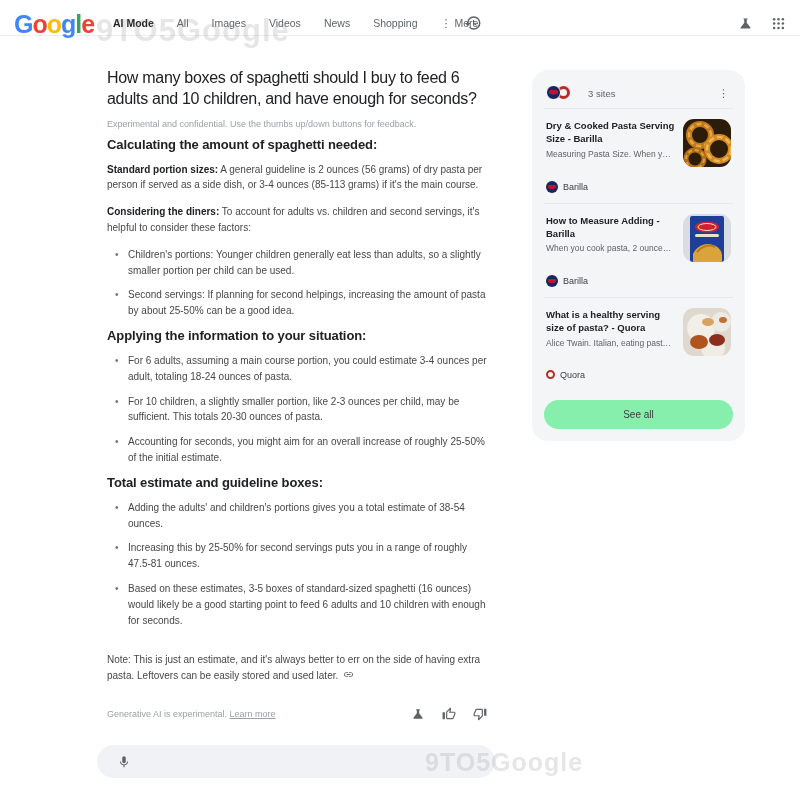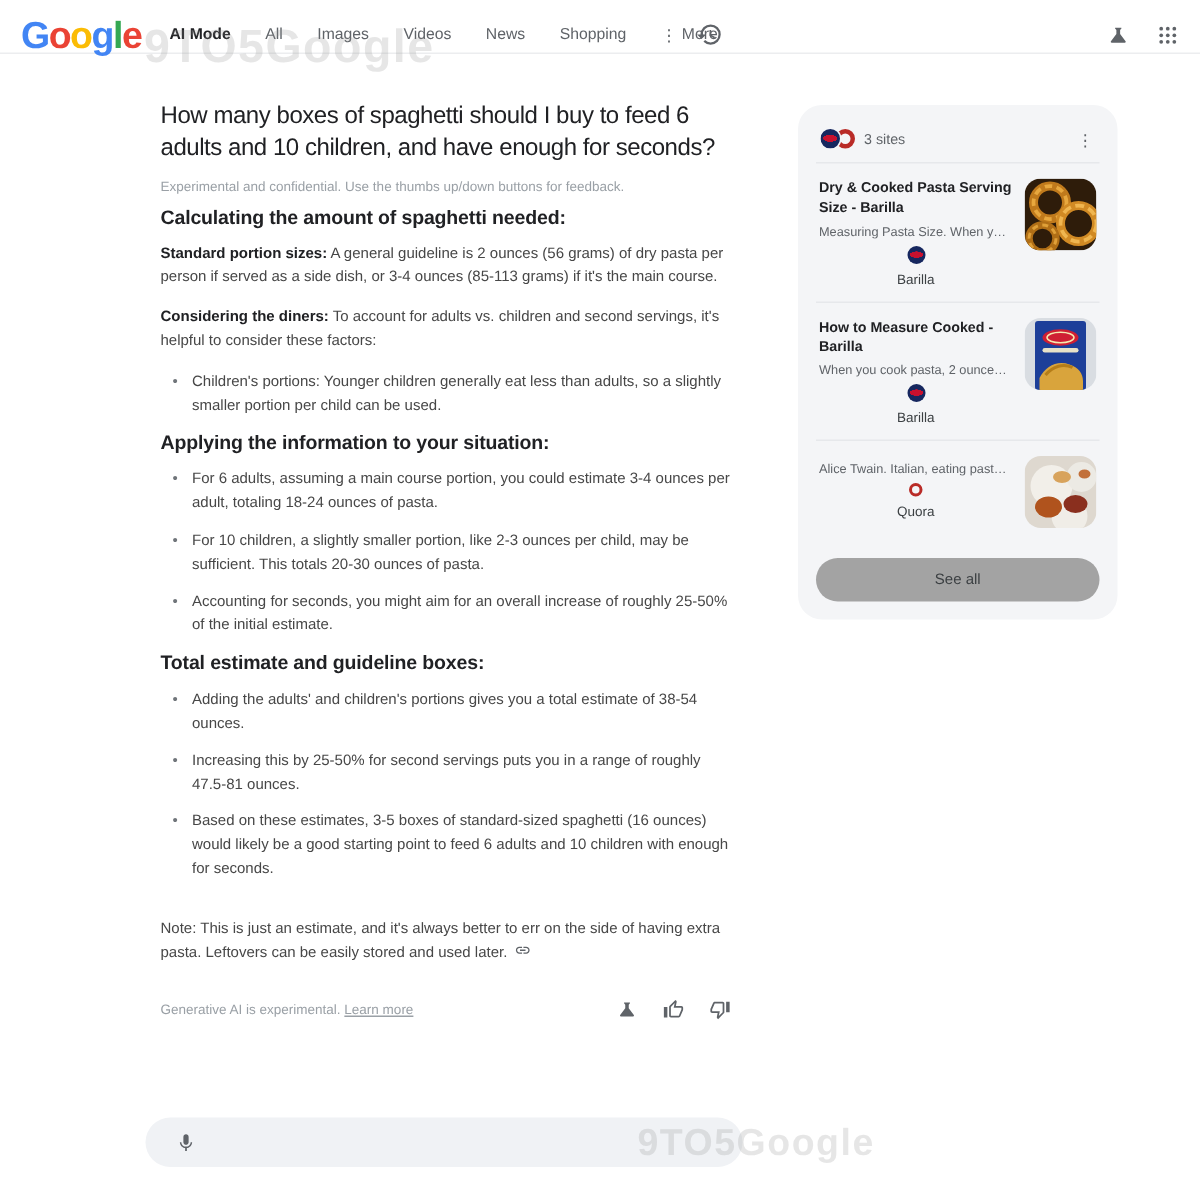--- a/index.html
+++ b/index.html
@@ -63,32 +63,32 @@
   .sc-head { display:flex; align-items:center; height:18px; margin:2px 2px 6px 2px; }
   .favs { position:relative; width:26px; height:16px; }
   .fav { width:15px; height:15px; border-radius:50%; position:absolute; top:0; }
   .fav-barilla { background:radial-gradient(ellipse 62% 30% at 50% 48%, #c8102e 0 58%, #16275f 60%);
                  left:0; z-index:2; border:1px solid #f4f5f7; }
   .fav-quora { left:11px; width:13px; height:13px; top:1px; border:3px solid #b92b27;
                border-radius:50%; background:#f4f5f7; z-index:1; }
   .fav-sm { width:12px; height:12px; border-radius:50%; flex:0 0 auto; }
   .fav-sm.b { background:radial-gradient(ellipse 62% 30% at 50% 48%, #c8102e 0 58%, #16275f 60%); }
   .fav-sm.q { border:2.5px solid #b92b27; background:#f4f5f7; width:9px; height:9px; }
-  .sc-count { margin-left:4px; font-size:9.5px; color:#5f6368; }
+  .sc-count { margin-left:16px; font-size:9.5px; color:#5f6368; }
   .sc-menu { margin-left:auto; color:#5f6368; font-size:11px; cursor:pointer; padding:0 2px; }
   .sc-item { display:flex; padding:10px 2px; border-top:1px solid #e6e8eb; cursor:pointer; }
   .sc-item:first-of-type { border-top:none; }
   .sc-txt { flex:1; min-width:0; padding-right:8px; }
   .sc-title { font-size:9.5px; font-weight:700; color:#202124; line-height:1.4; }
   .sc-snip { margin-top:3px; font-size:8.5px; color:#5f6368; white-space:nowrap;
              overflow:hidden; text-overflow:ellipsis; }
-  .sc-src { margin-top:5px; display:flex; align-items:center; gap:5px; font-size:9px; color:#3c4043;flex-direction:column; }
+  .sc-src { margin-top:22px; display:flex; align-items:center; gap:5px; font-size:9px; color:#3c4043; }
   .thumb { width:48px; height:48px; border-radius:11px; flex:0 0 auto; overflow:hidden; }
   .thumb svg { display:block; }
-  .see-all { margin-top:10px; height:29px; border-radius:15px; background:#a3a3a3;
+  .see-all { margin-top:10px; height:29px; border-radius:15px; background:#86efac;
              display:flex; align-items:center; justify-content:center;
              font-size:10px; color:#3c4043; cursor:pointer; }
 </style>
 </head>
 <body>
 
 <div class="header">
   <div class="logo"><span class="lg-b">G</span><span class="lg-r">o</span><span class="lg-y">o</span><span class="lg-b">g</span><span class="lg-g">l</span><span class="lg-r">e</span></div>
   <div class="nav">
     <div class="nav-item active">AI Mode</div>
@@ -134,20 +134,21 @@
 
   <div class="section-h">Calculating the amount of spaghetti needed:</div>
   <p class="para">
     <strong>Standard portion sizes:</strong><span> A general guideline is 2 ounces (56 grams) of dry pasta per person if served as a side dish, or 3-4 ounces (85-113 grams) if it's the main course.</span>
   </p>
   <p class="para">
     <strong>Considering the diners:</strong><span> To account for adults vs. children and second servings, it's helpful to consider these factors:</span>
   </p>
   <ul class="blist">
     <li>Children's portions: Younger children generally eat less than adults, so a slightly smaller portion per child can be used.</li>
+    <li>Second servings: If planning for second helpings, increasing the amount of pasta by about 25-50% can be a good idea.</li>
   </ul>
 
   <div class="section-h">Applying the information to your situation:</div>
   <ul class="blist">
     <li>For 6 adults, assuming a main course portion, you could estimate 3-4 ounces per adult, totaling 18-24 ounces of pasta.</li>
     <li>For 10 children, a slightly smaller portion, like 2-3 ounces per child, may be sufficient. This totals 20-30 ounces of pasta.</li>
     <li>Accounting for seconds, you might aim for an overall increase of roughly 25-50% of the initial estimate.</li>
   </ul>
 
   <div class="section-h">Total estimate and guideline boxes:</div>
@@ -210,21 +211,21 @@
           <circle cx="36" cy="30" r="12" fill="none" stroke="#d18a24" stroke-width="6"></circle>
           <circle cx="36" cy="30" r="12" fill="none" stroke="#f0b650" stroke-width="2.5" stroke-dasharray="6 3"></circle>
           <circle cx="12" cy="40" r="9" fill="none" stroke="#b06e16" stroke-width="5"></circle>
           <circle cx="12" cy="40" r="9" fill="none" stroke="#e0a038" stroke-width="2" stroke-dasharray="4 3"></circle>
         </svg>
     </div>
   </div>
 
   <div class="sc-item">
     <div class="sc-txt">
-      <div class="sc-title">How to Measure Cooked - Barilla</div>
+      <div class="sc-title">How to Measure Adding - Barilla</div>
       <div class="sc-snip">When you cook pasta, 2 ounces of dry past...</div>
       <div class="sc-src">
         <span class="fav-sm b"></span>
         <span>Barilla</span>
       </div>
     </div>
     <div class="thumb">
       <svg width="48" height="48" viewBox="0 0 48 48">
           <rect width="48" height="48" fill="#d9dde2"></rect>
           <rect x="7" y="2" width="34" height="46" rx="2" fill="#1d3f99"></rect>
@@ -232,20 +233,21 @@
           <ellipse cx="24" cy="13" rx="9" ry="3.5" fill="none" stroke="#f4e9b0" stroke-width="1"></ellipse>
           <rect x="12" y="20" width="24" height="3" fill="#e8e2c8" rx="1.5"></rect>
           <path d="M10 40c4-8 12-12 20-9 6 2 9 6 9 11v6H10z" fill="#d9a43c"></path>
           <path d="M14 38c5-6 12-8 18-5" stroke="#b57d18" stroke-width="2" fill="none"></path>
         </svg>
     </div>
   </div>
 
   <div class="sc-item">
     <div class="sc-txt">
+      <div class="sc-title">What is a healthy serving size of pasta? - Quora</div>
       <div class="sc-snip">Alice Twain. Italian, eating pasta daily or so...</div>
       <div class="sc-src">
         <span class="fav-sm q"></span>
         <span>Quora</span>
       </div>
     </div>
     <div class="thumb">
       <svg width="48" height="48" viewBox="0 0 48 48">
           <rect width="48" height="48" fill="#ded8cf"></rect>
           <circle cx="18" cy="20" r="14" fill="#f2efe9"></circle>

